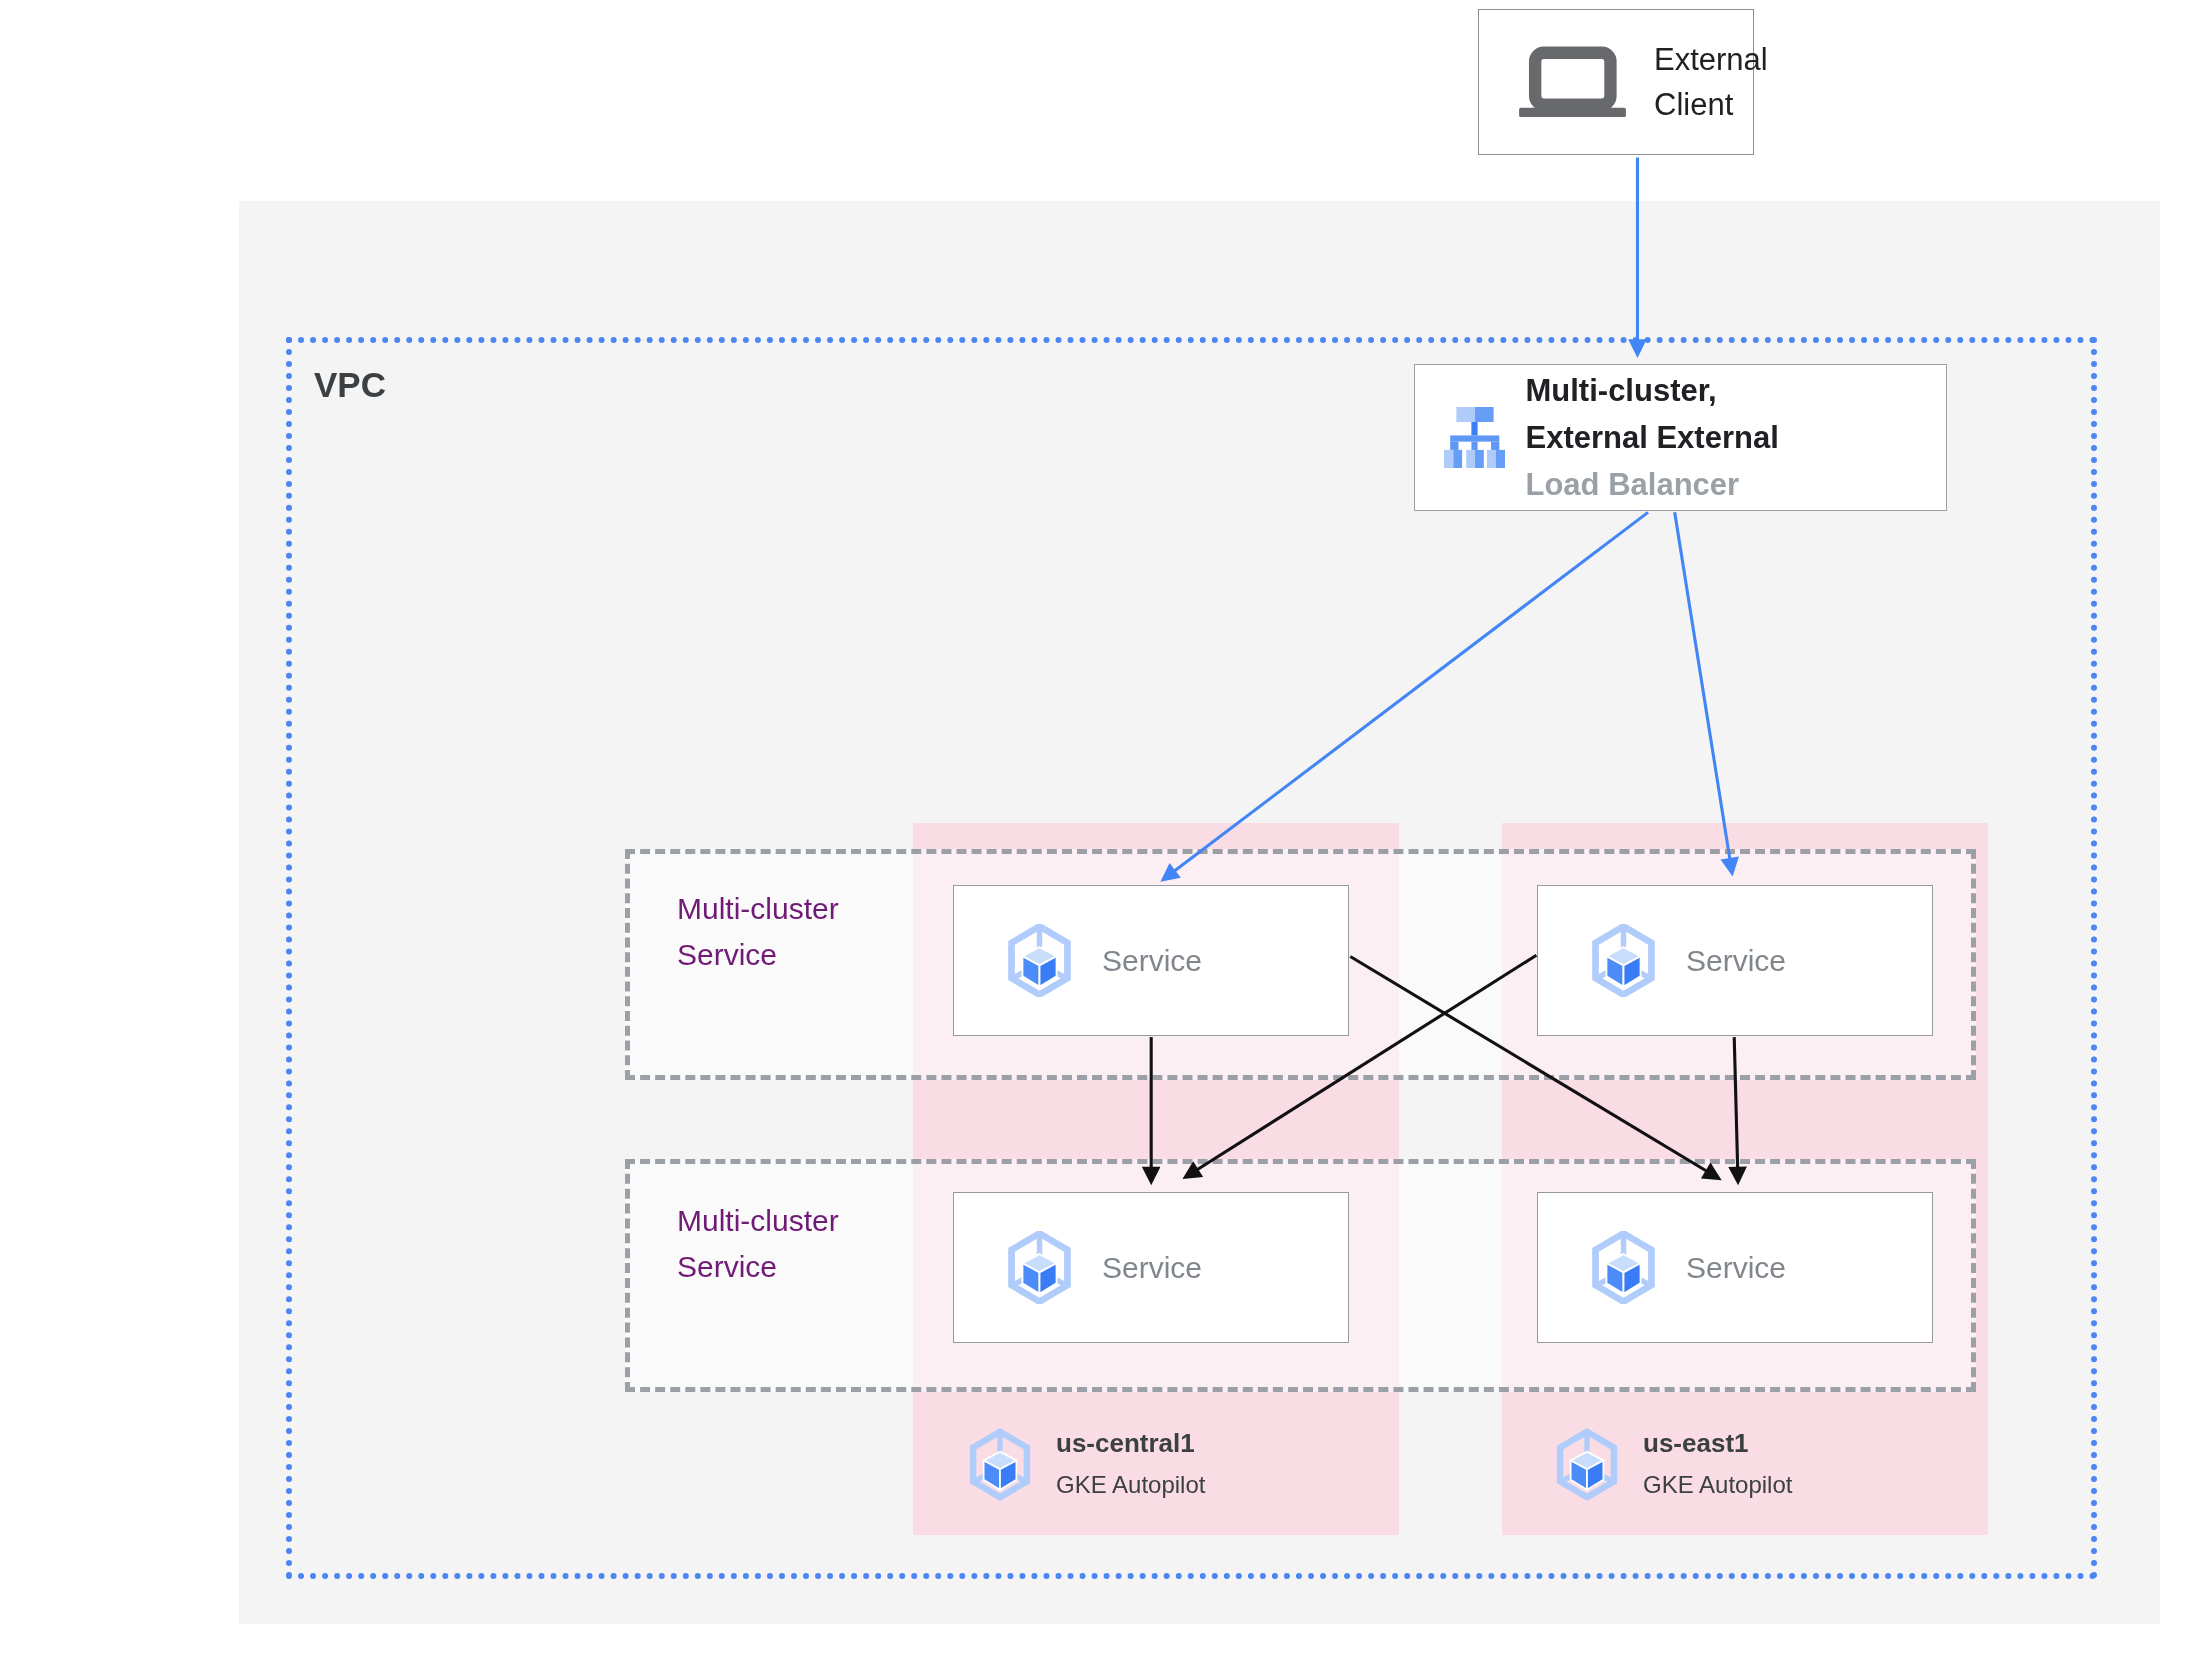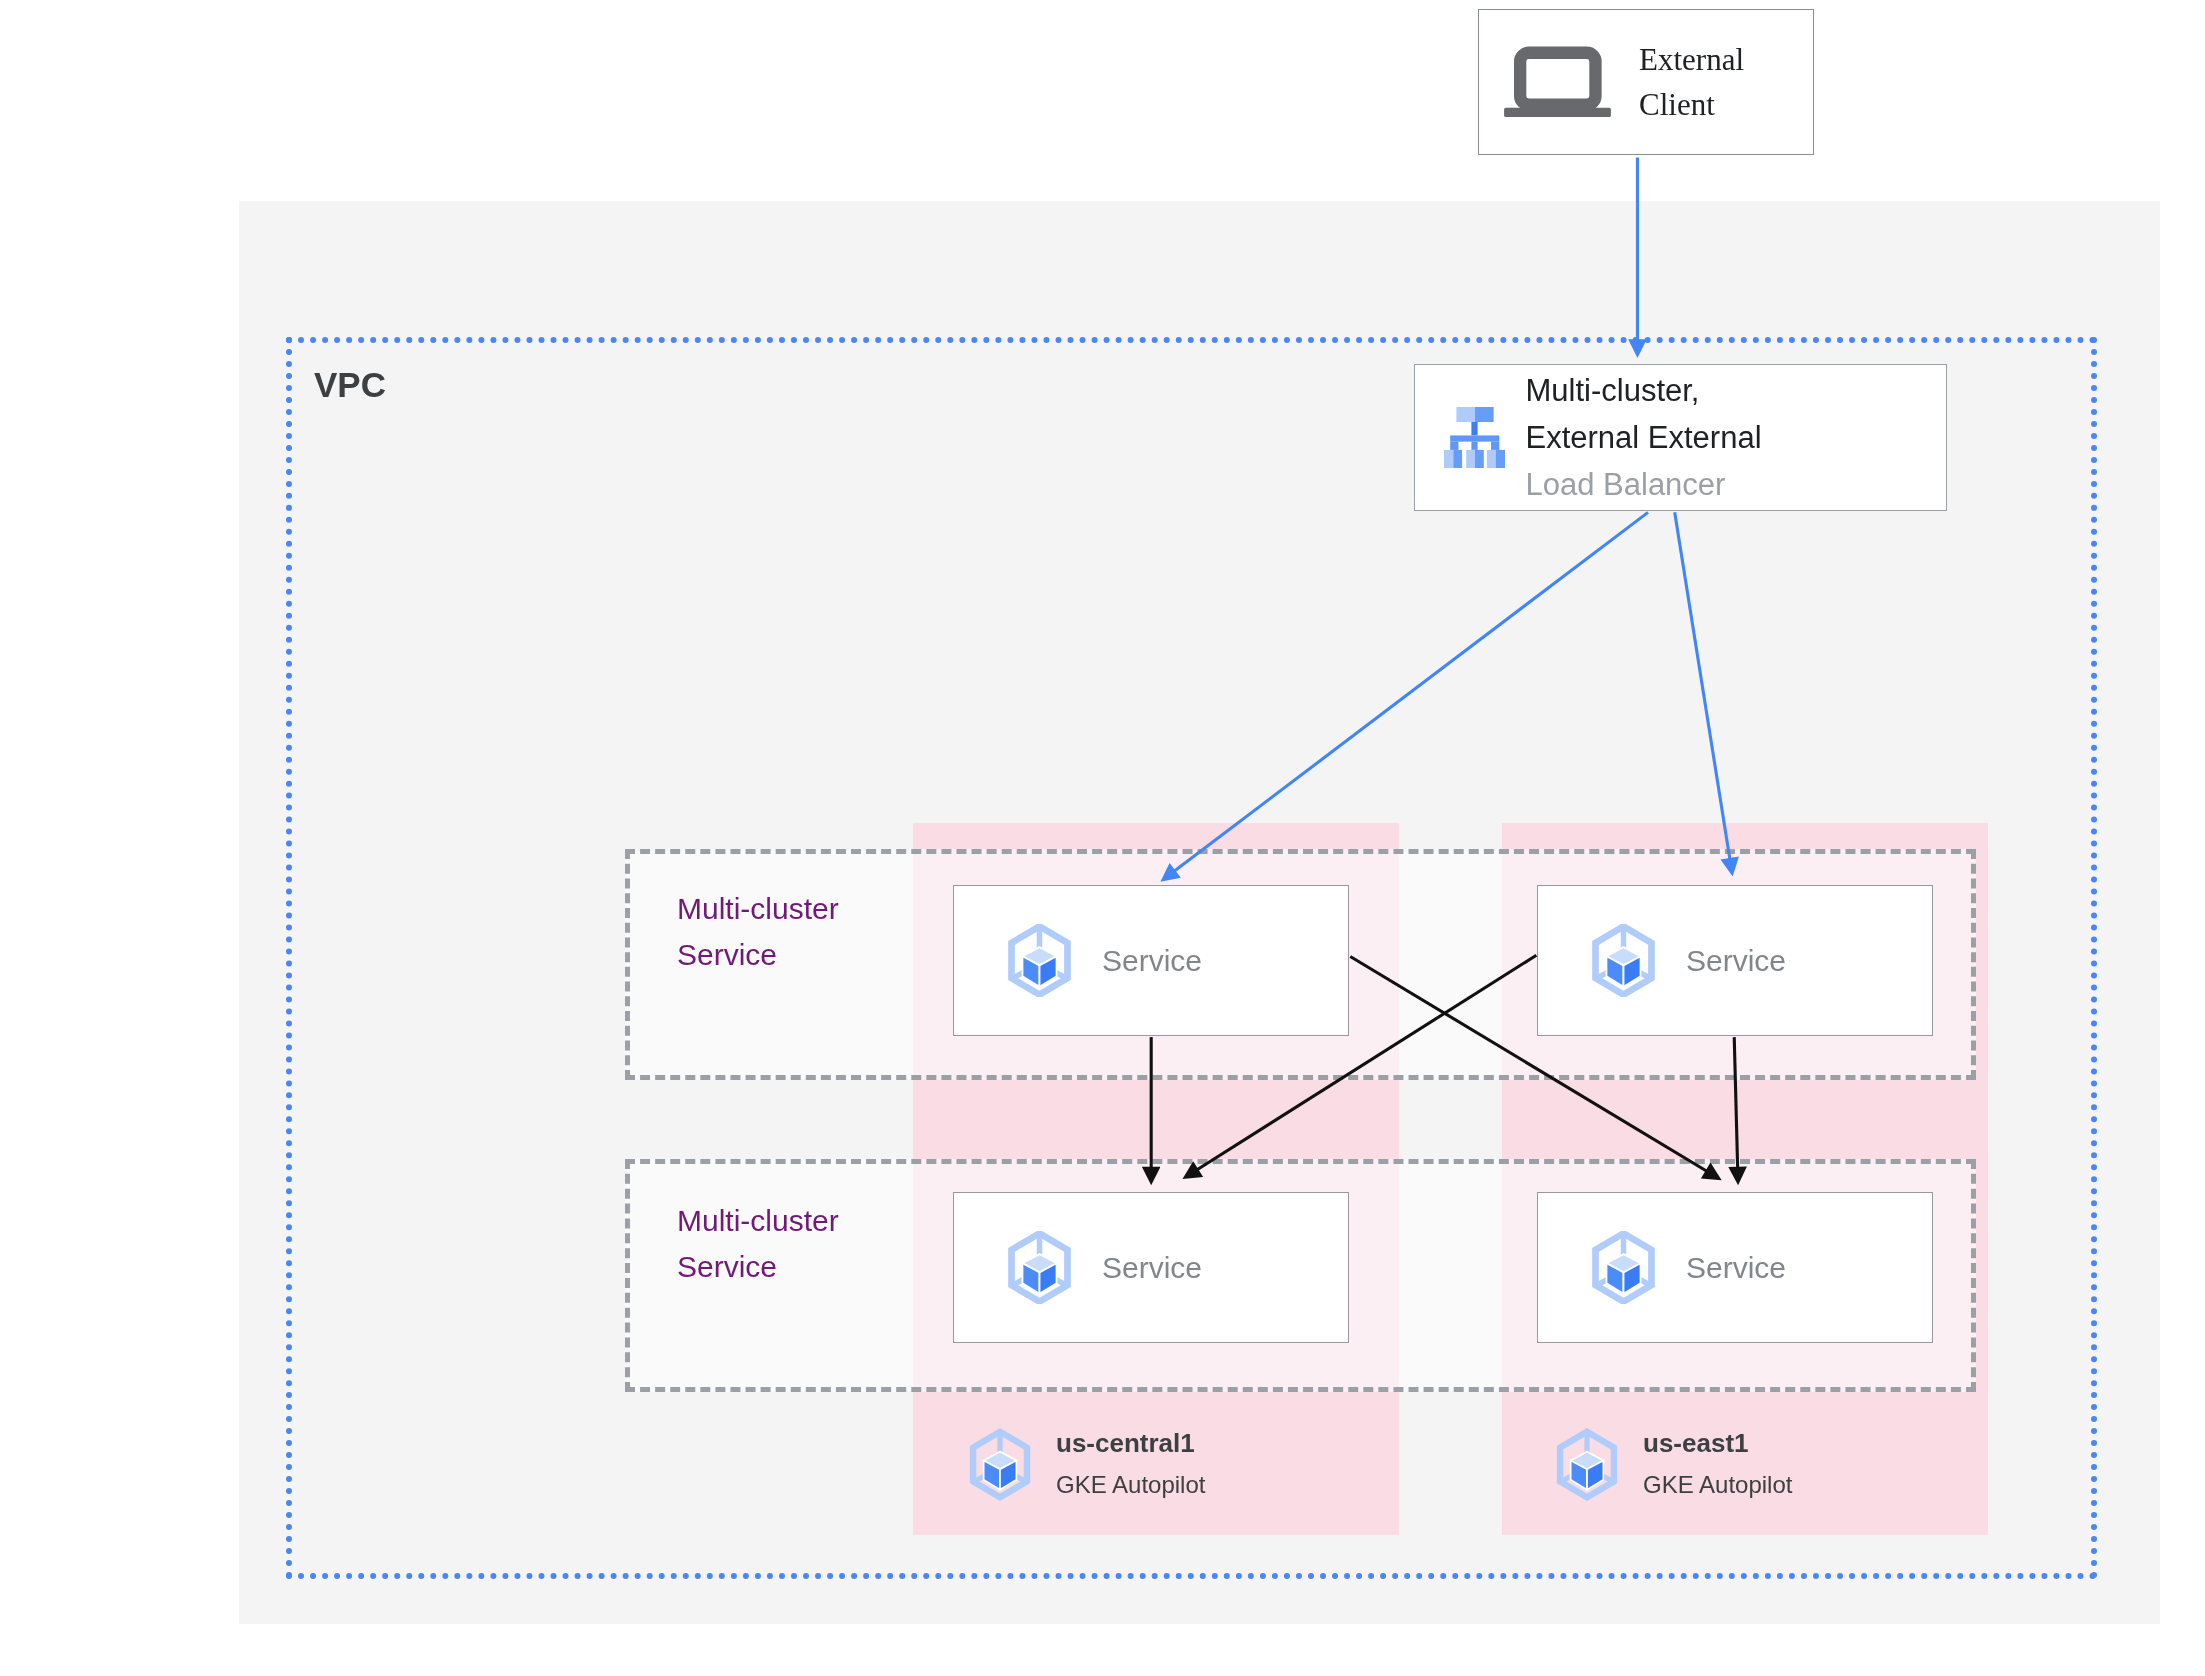--- a/index.html
+++ b/index.html
@@ -7,31 +7,31 @@
     position:relative;width:2205px;height:1676px;overflow:hidden;
     font-family:"Liberation Sans", sans-serif;background:#ffffff;
   }
   .abs{position:absolute;}
   #panel{left:239px;top:201px;width:1921px;height:1423px;background:#f4f4f5;}
   
   #logo{left:279px;top:225px;width:558px;height:73px;display:flex;align-items:center;gap:17.4px;}
   #logo svg{width:79px;height:65px;}
   #logo .wordmark{font-size:45px;color:#5f6368;font-weight:500;letter-spacing:0px;white-space:nowrap;}
   
-  #external-client{left:1478px;top:8.7px;width:336px;height:146px;background:#fff;border:1.9px solid #8a8d91;
-    box-sizing:border-box;display:flex;align-items:center;padding-left:25px;gap:28px;font-family:Liberation Serif, serif;}
+  #external-client{left:1478px;top:8.7px;width:276px;height:146px;background:#fff;border:1.9px solid #8a8d91;
+    box-sizing:border-box;display:flex;align-items:center;padding-left:40px;gap:28px;}
   #external-client svg{width:107px;height:71px;flex:0 0 auto;}
   .two-line{display:flex;flex-direction:column;justify-content:center;}
   .two-line .ln{font-size:31px;line-height:45px;color:#202124;}
   
   #vpc{left:286px;top:337px;width:1811px;height:1242px;border:6.2px dotted #4b86f2;box-sizing:border-box;}
   #vpc-label{left:314px;top:365px;font-size:35px;font-weight:bold;color:#3c4043;}
   
   #gateway{left:1414px;top:364px;width:533px;height:147px;background:#fff;border:1.2px solid #9aa0a6;
-    box-sizing:border-box;display:flex;align-items:center;padding-left:28.5px;gap:21px;}
+    box-sizing:border-box;display:flex;align-items:center;padding-left:28.5px;gap:21px;font-weight:bold;}
   #gateway svg{width:61px;height:73px;flex:0 0 auto;}
   #gateway .ln{font-size:31px;line-height:47px;color:#202124;white-space:nowrap;}
   #gateway .ln.muted{color:#9aa0a6;}
   
   .cluster-region{background:#f9dce4;}
   #cluster-region-central{left:913px;top:823px;width:486px;height:712px;}
   #cluster-region-east{left:1502px;top:823px;width:486px;height:712px;}
   
   .mcs{border:5.6px dashed #9aa0a6;background:rgba(255,255,255,0.55);box-sizing:border-box;}
   #mcs-upper{left:625px;top:849px;width:1351px;height:231px;}

